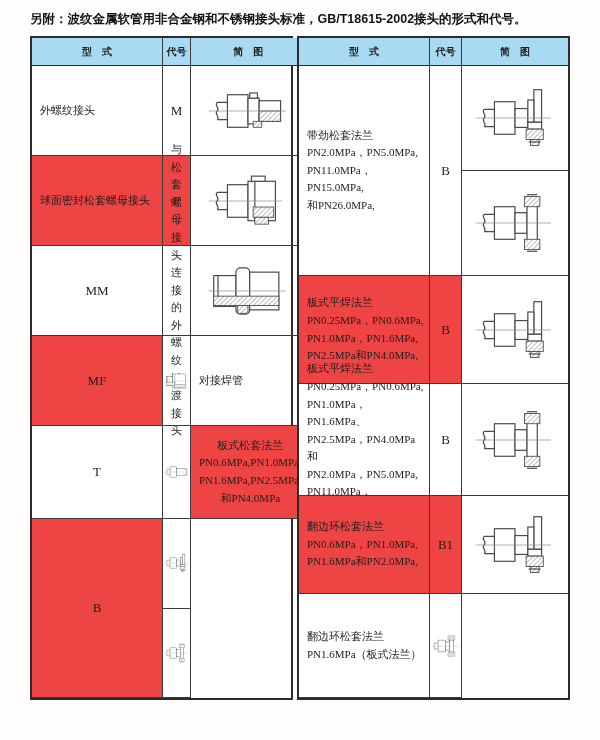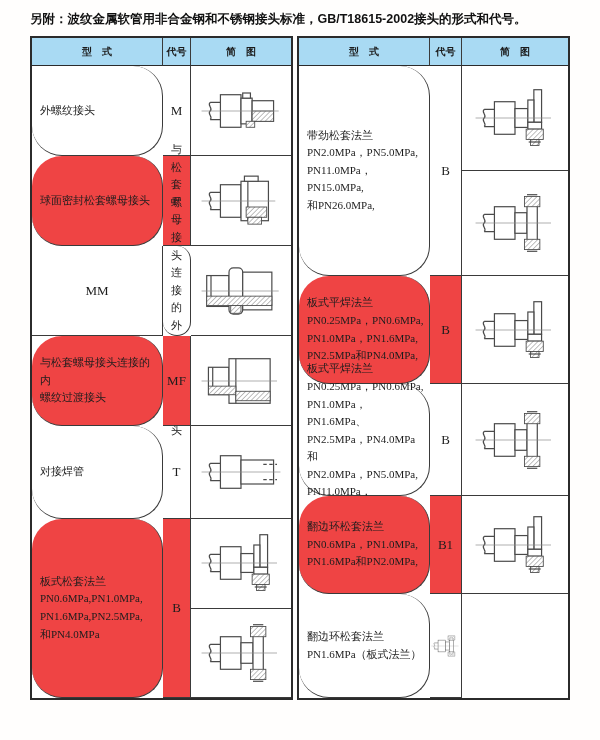--- a/index.html
+++ b/index.html
@@ -12,21 +12,21 @@
   .tbl { position:absolute; top:36px; display:grid; border:2px solid #2b2b2b; background:#fff; }
   .tbl > div { border-right:1px solid #3a3a3a; border-bottom:1px solid #3a3a3a; }
   .tbl > div:nth-child(3n) { border-right:none;text-align:center; }
 
   .th { background:#a9daf3; display:flex; align-items:center; justify-content:center;
         font-family:"Liberation Serif", serif; font-weight:bold; font-size:10px; color:#1b1b1b;
         border-bottom:1.5px solid #2b2b2b !important; }
 
   .td.type { display:flex; align-items:center; padding:4px 4px 4px 8px;
              font-family:"Liberation Serif", serif; font-size:11px; color:#1d1d1d;
-             line-height:1.6; white-space:pre-line;border-radius:30px; }
+             line-height:1.6; white-space:pre-line; }
   .td.code { display:flex; align-items:center; justify-content:center;
              font-family:"Liberation Serif", serif; font-size:13px; color:#1d1d1d; }
   .td.sketch { display:flex; align-items:center; justify-content:center; }
   .td.sketch.split { flex-direction:column; padding:0; }
   .half { flex:1 1 0; width:100%; display:flex; align-items:center; justify-content:center; }
   .half + .half { border-top:1px solid #3a3a3a; }
 
   .hl { background:#ef4444; }
 
   .diag { width:86px; height:60px; }
@@ -150,22 +150,20 @@
 
     <div class="td code">MM</div>
     <div class="td type">与松套螺母接头连接的
 外螺纹过渡接头</div>
     <div class="td sketch">
       <svg class="diag" viewBox="0 0 100 70">
           <use href="#fit-mm"></use>
         </svg>
     </div>
 
-    <div class="td type hl">与松套螺母接头连接的内
-螺纹过渡接头</div>
     <div class="td code hl">MF</div>
     <div class="td sketch">
       <svg class="diag" viewBox="0 0 100 70">
           <use href="#fit-mf"></use>
         </svg>
     </div>
 
     <div class="td type">对接焊管</div>
     <div class="td code">T</div>
     <div class="td sketch">

